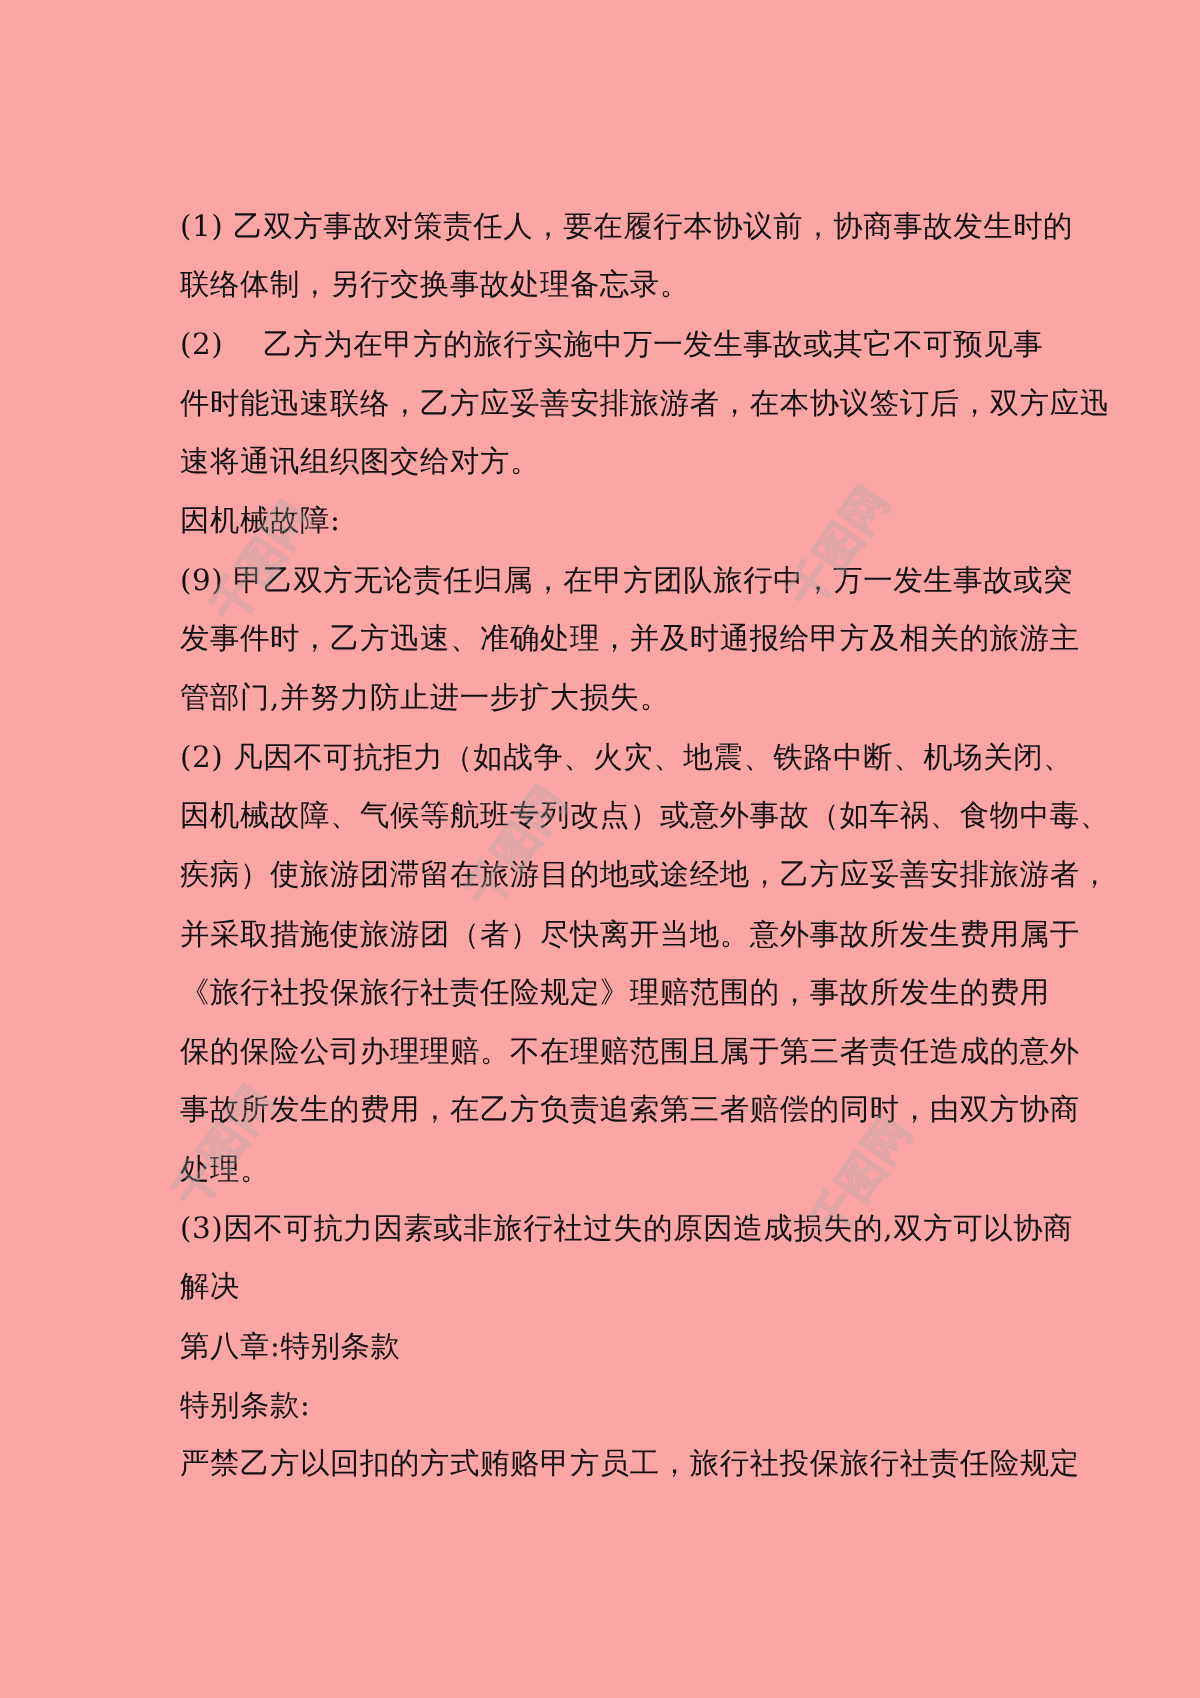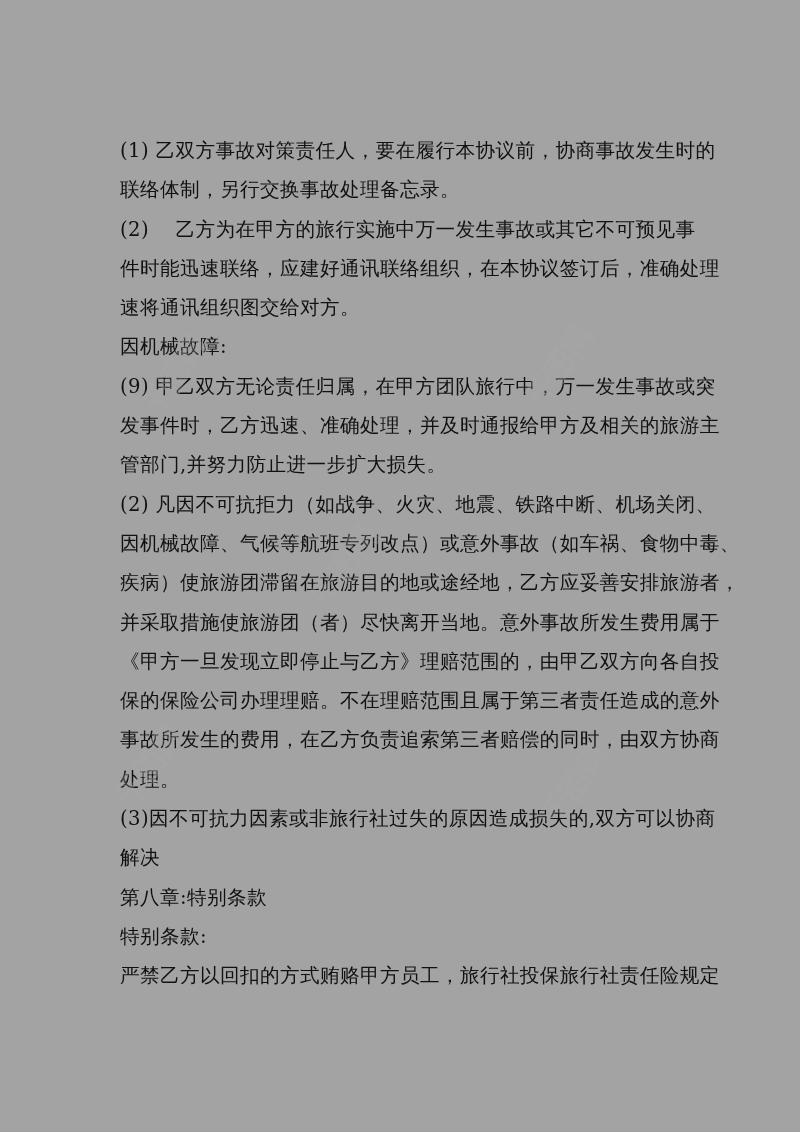--- a/index.html
+++ b/index.html
@@ -13,21 +13,21 @@
       position: relative;
       overflow: hidden;
       font-family: "DejaVu Serif", "Liberation Serif", serif;
       color: #111111;
     }
     .page {
       position: absolute;
       left: 0; top: 0;
       width: 800px;
       height: 1132px;
-      background: #a3a3a3;
+      background: #fca5a5;
     }
     .content {
       position: absolute;
       left: 120px;
       top: 131px;
       width: 562px;
     }
     .line {
       height: 39.3px;
       line-height: 39.3px;
@@ -58,31 +58,31 @@
     }
   </style>
 </head>
 <body>
 
 <div class="page">
   <div class="content">
     <div class="line justify">(1) 乙双方事故对策责任人，要在履行本协议前，协商事故发生时的</div>
     <div class="line">联络体制，另行交换事故处理备忘录。</div>
     <div class="line justify">(2)　 乙方为在甲方的旅行实施中万一发生事故或其它不可预见事</div>
-    <div class="line justify">件时能迅速联络，应建好通讯联络组织，在本协议签订后，准确处理</div>
+    <div class="line justify">件时能迅速联络，乙方应妥善安排旅游者，在本协议签订后，双方应迅</div>
     <div class="line">速将通讯组织图交给对方。</div>
     <div class="line">因机械故障:</div>
     <div class="line justify">(9) 甲乙双方无论责任归属，在甲方团队旅行中，万一发生事故或突</div>
     <div class="line justify">发事件时，乙方迅速、准确处理，并及时通报给甲方及相关的旅游主</div>
     <div class="line">管部门,并努力防止进一步扩大损失。</div>
     <div class="line justify">(2) 凡因不可抗拒力（如战争、火灾、地震、铁路中断、机场关闭、</div>
     <div class="line justify">因机械故障、气候等航班专列改点）或意外事故（如车祸、食物中毒、</div>
     <div class="line justify">疾病）使旅游团滞留在旅游目的地或途经地，乙方应妥善安排旅游者，</div>
     <div class="line justify">并采取措施使旅游团（者）尽快离开当地。意外事故所发生费用属于</div>
-    <div class="line justify">《甲方一旦发现立即停止与乙方》理赔范围的，由甲乙双方向各自投</div>
+    <div class="line justify">《旅行社投保旅行社责任险规定》理赔范围的，事故所发生的费用</div>
     <div class="line justify">保的保险公司办理理赔。不在理赔范围且属于第三者责任造成的意外</div>
     <div class="line justify">事故所发生的费用，在乙方负责追索第三者赔偿的同时，由双方协商</div>
     <div class="line">处理。</div>
     <div class="line justify">(3)因不可抗力因素或非旅行社过失的原因造成损失的,双方可以协商</div>
     <div class="line">解决</div>
     <div class="line">第八章:特别条款</div>
     <div class="line">特别条款:</div>
     <div class="line justify">严禁乙方以回扣的方式贿赂甲方员工，旅行社投保旅行社责任险规定</div>
   </div>
 

